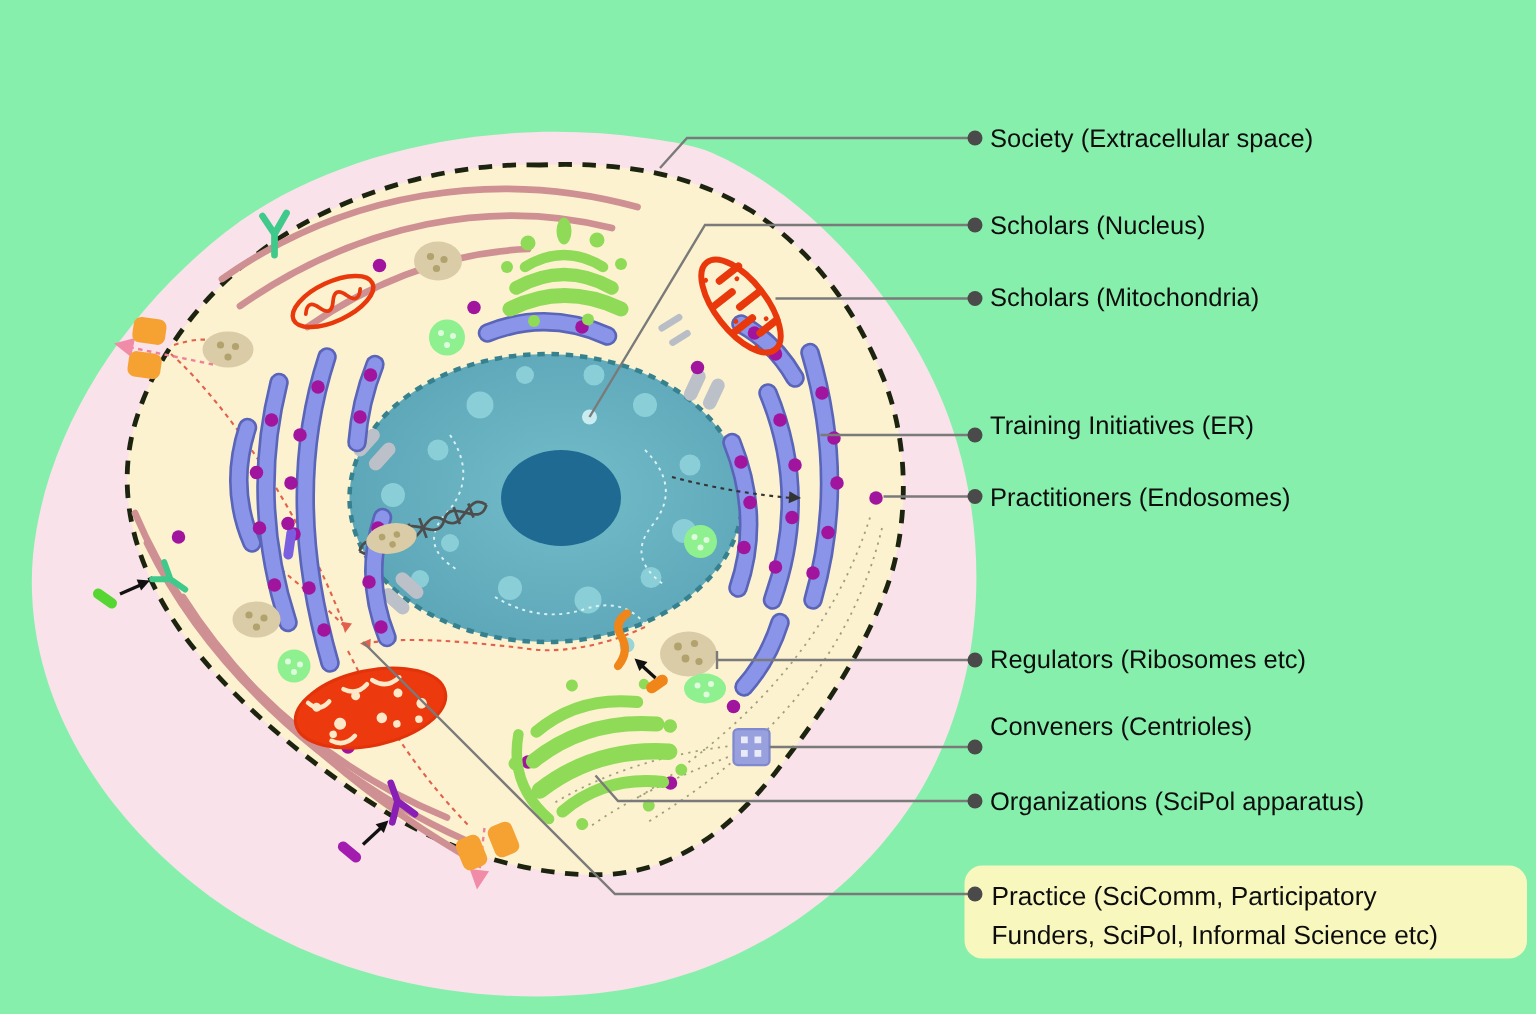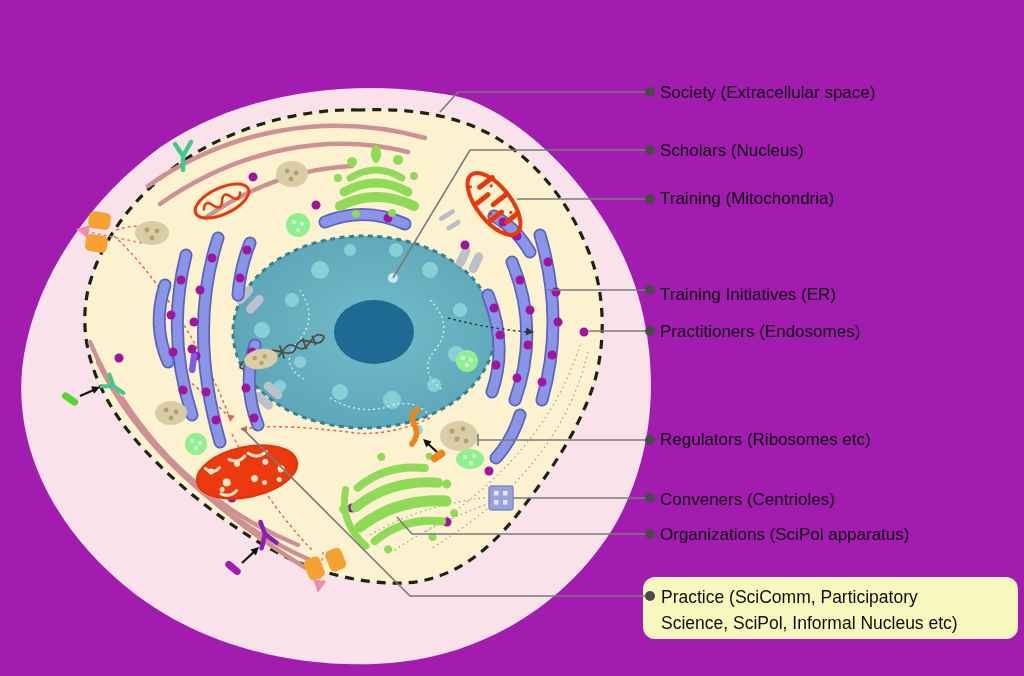--- a/index.html
+++ b/index.html
@@ -1,16 +1,16 @@
 <!DOCTYPE html>
 <html><head>
 <meta charset="utf-8">
 <style>
   html,body{margin:0;padding:0;background:#ffffff;}
-  .stage{position:relative;width:1024px;height:676px;overflow:hidden;background:#a21caf;
+  .stage{position:relative;width:1024px;height:676px;overflow:hidden;background:#86efac;
          font-family:"Liberation Sans",sans-serif;}
   .stage svg{position:absolute;left:0;top:0;}
   .label{position:absolute;left:660px;font-size:17px;line-height:21px;color:#0d0d0d;white-space:nowrap;}
   .label.practice{width:312px;white-space:normal;line-height:26px;font-size:17.5px;}
   
   .er-o{stroke:#5a64b8;stroke-width:13;fill:none;stroke-linecap:round;}
   .er-i{stroke:#8a94e8;stroke-width:9.5;fill:none;stroke-linecap:round;}
   .ribo{fill:#a0149e;}
   .mito-stroke{stroke:#e8380c;fill:none;stroke-linecap:round;}
   .golgi{stroke:#8fdb57;fill:none;stroke-linecap:round;}
@@ -419,22 +419,22 @@
       <circle cx="650" cy="498" r="5"></circle>
           <circle cx="650" cy="534" r="5"></circle>
       <circle cx="650" cy="596" r="5"></circle>
     </g>
   </g>
 </svg>
 
 <div>
   <div class="label" style="top:82px"><span>Society (Extracellular space)</span></div>
   <div class="label" style="top:140px"><span>Scholars (Nucleus)</span></div>
-  <div class="label" style="top:188px"><span>Training (Mitochondria)</span></div>
-  <div class="label" style="top:284px"><span>Training Initiatives (ER)</span></div>
+  <div class="label" style="top:188px"><span>Scholars (Mitochondria)</span></div>
+  <div class="label" style="top:273px"><span>Training Initiatives (ER)</span></div>
   <div class="label" style="top:321px"><span>Practitioners (Endosomes)</span></div>
   <div class="label" style="top:429px"><span>Regulators (Ribosomes etc)</span></div>
-  <div class="label" style="top:489px"><span>Conveners (Centrioles)</span></div>
+  <div class="label" style="top:474px"><span>Conveners (Centrioles)</span></div>
   <div class="label" style="top:524px"><span>Organizations (SciPol apparatus)</span></div>
-  <div class="label practice" style="top:584px;left:661px"><span>Practice (SciComm, Participatory Science, SciPol, Informal Nucleus etc)</span></div>
+  <div class="label practice" style="top:584px;left:661px"><span>Practice (SciComm, Participatory Funders, SciPol, Informal Science etc)</span></div>
 </div>
 
 </div>
 
 </body></html>

